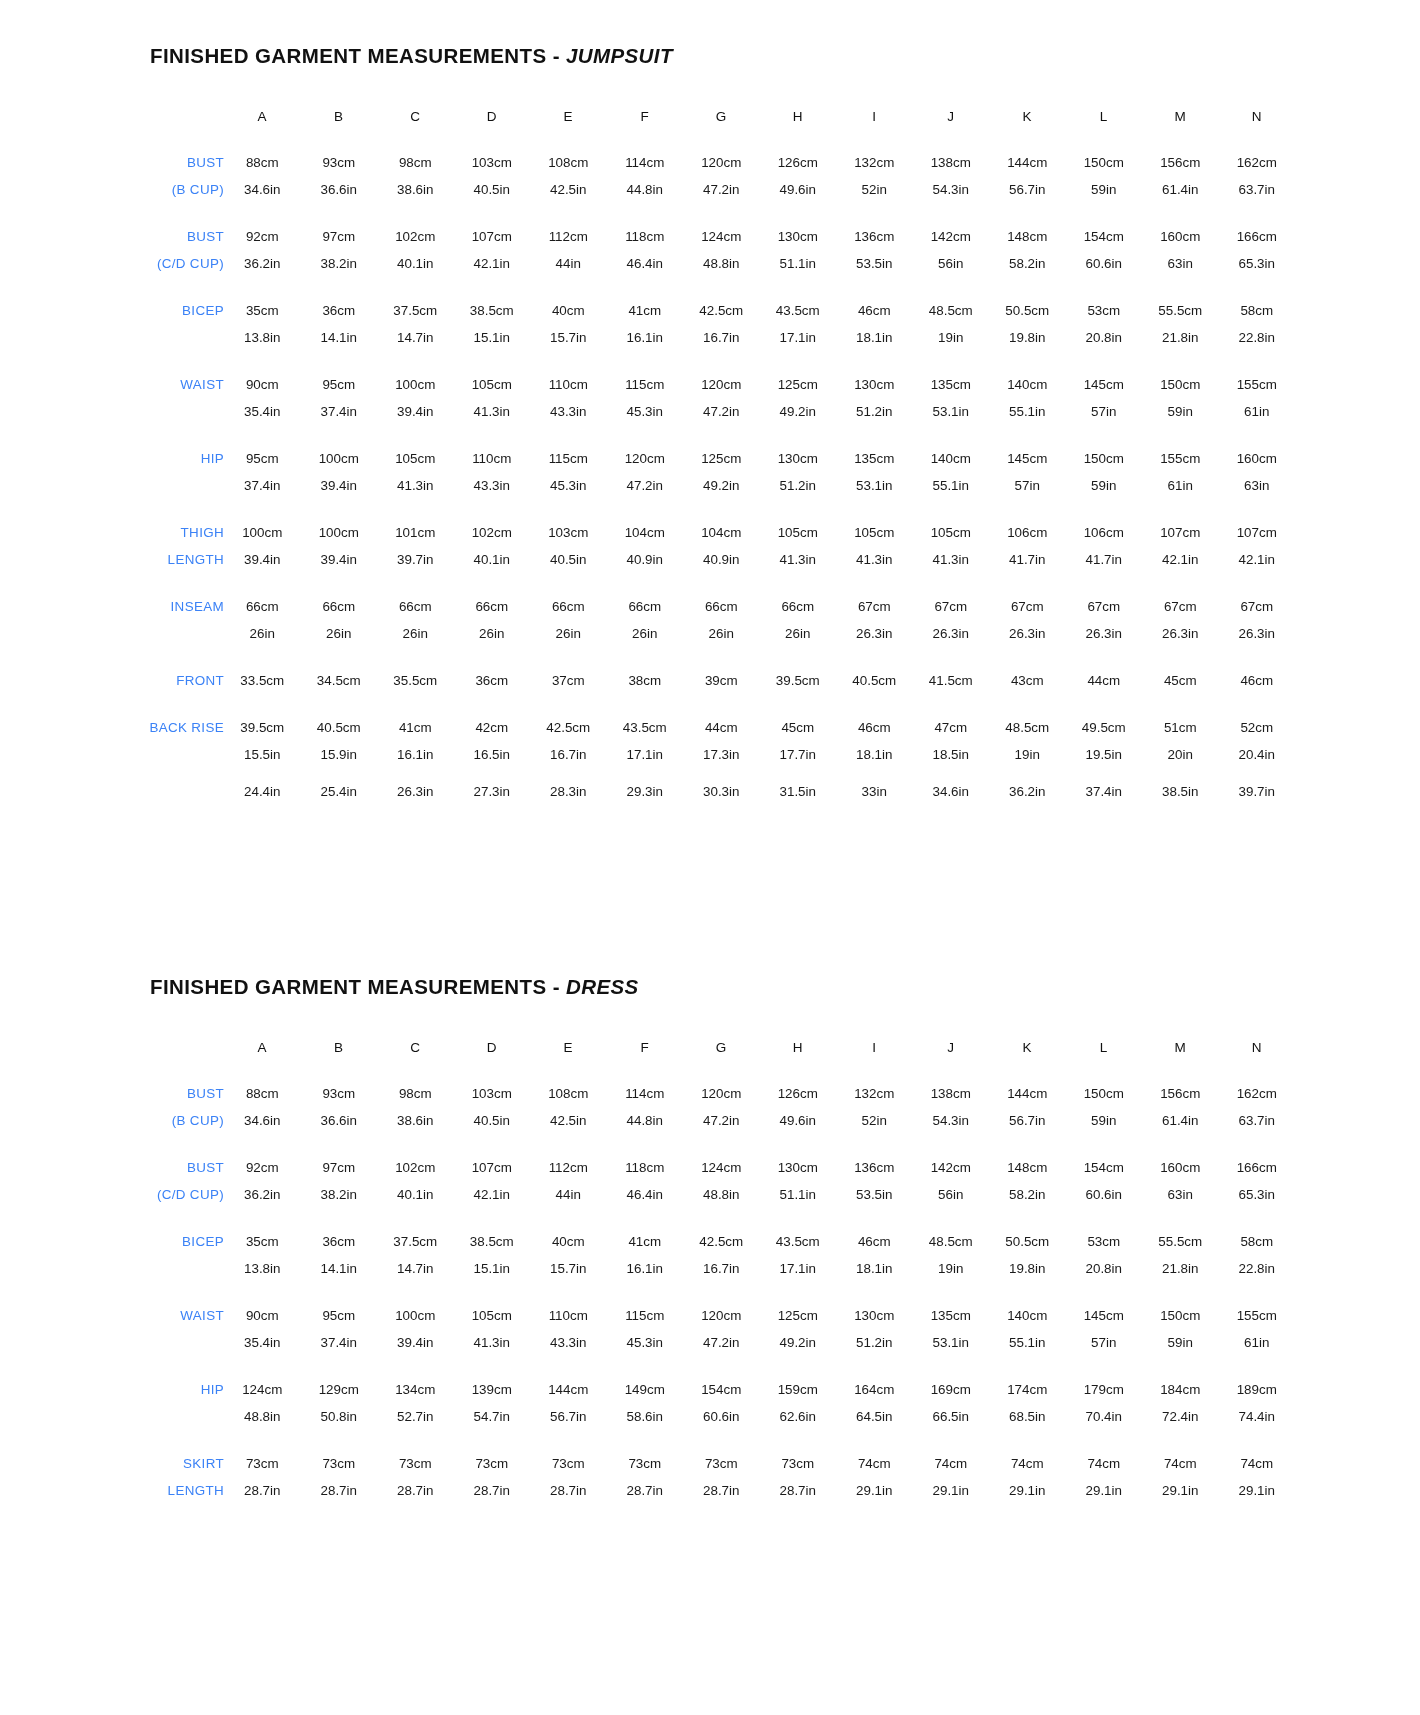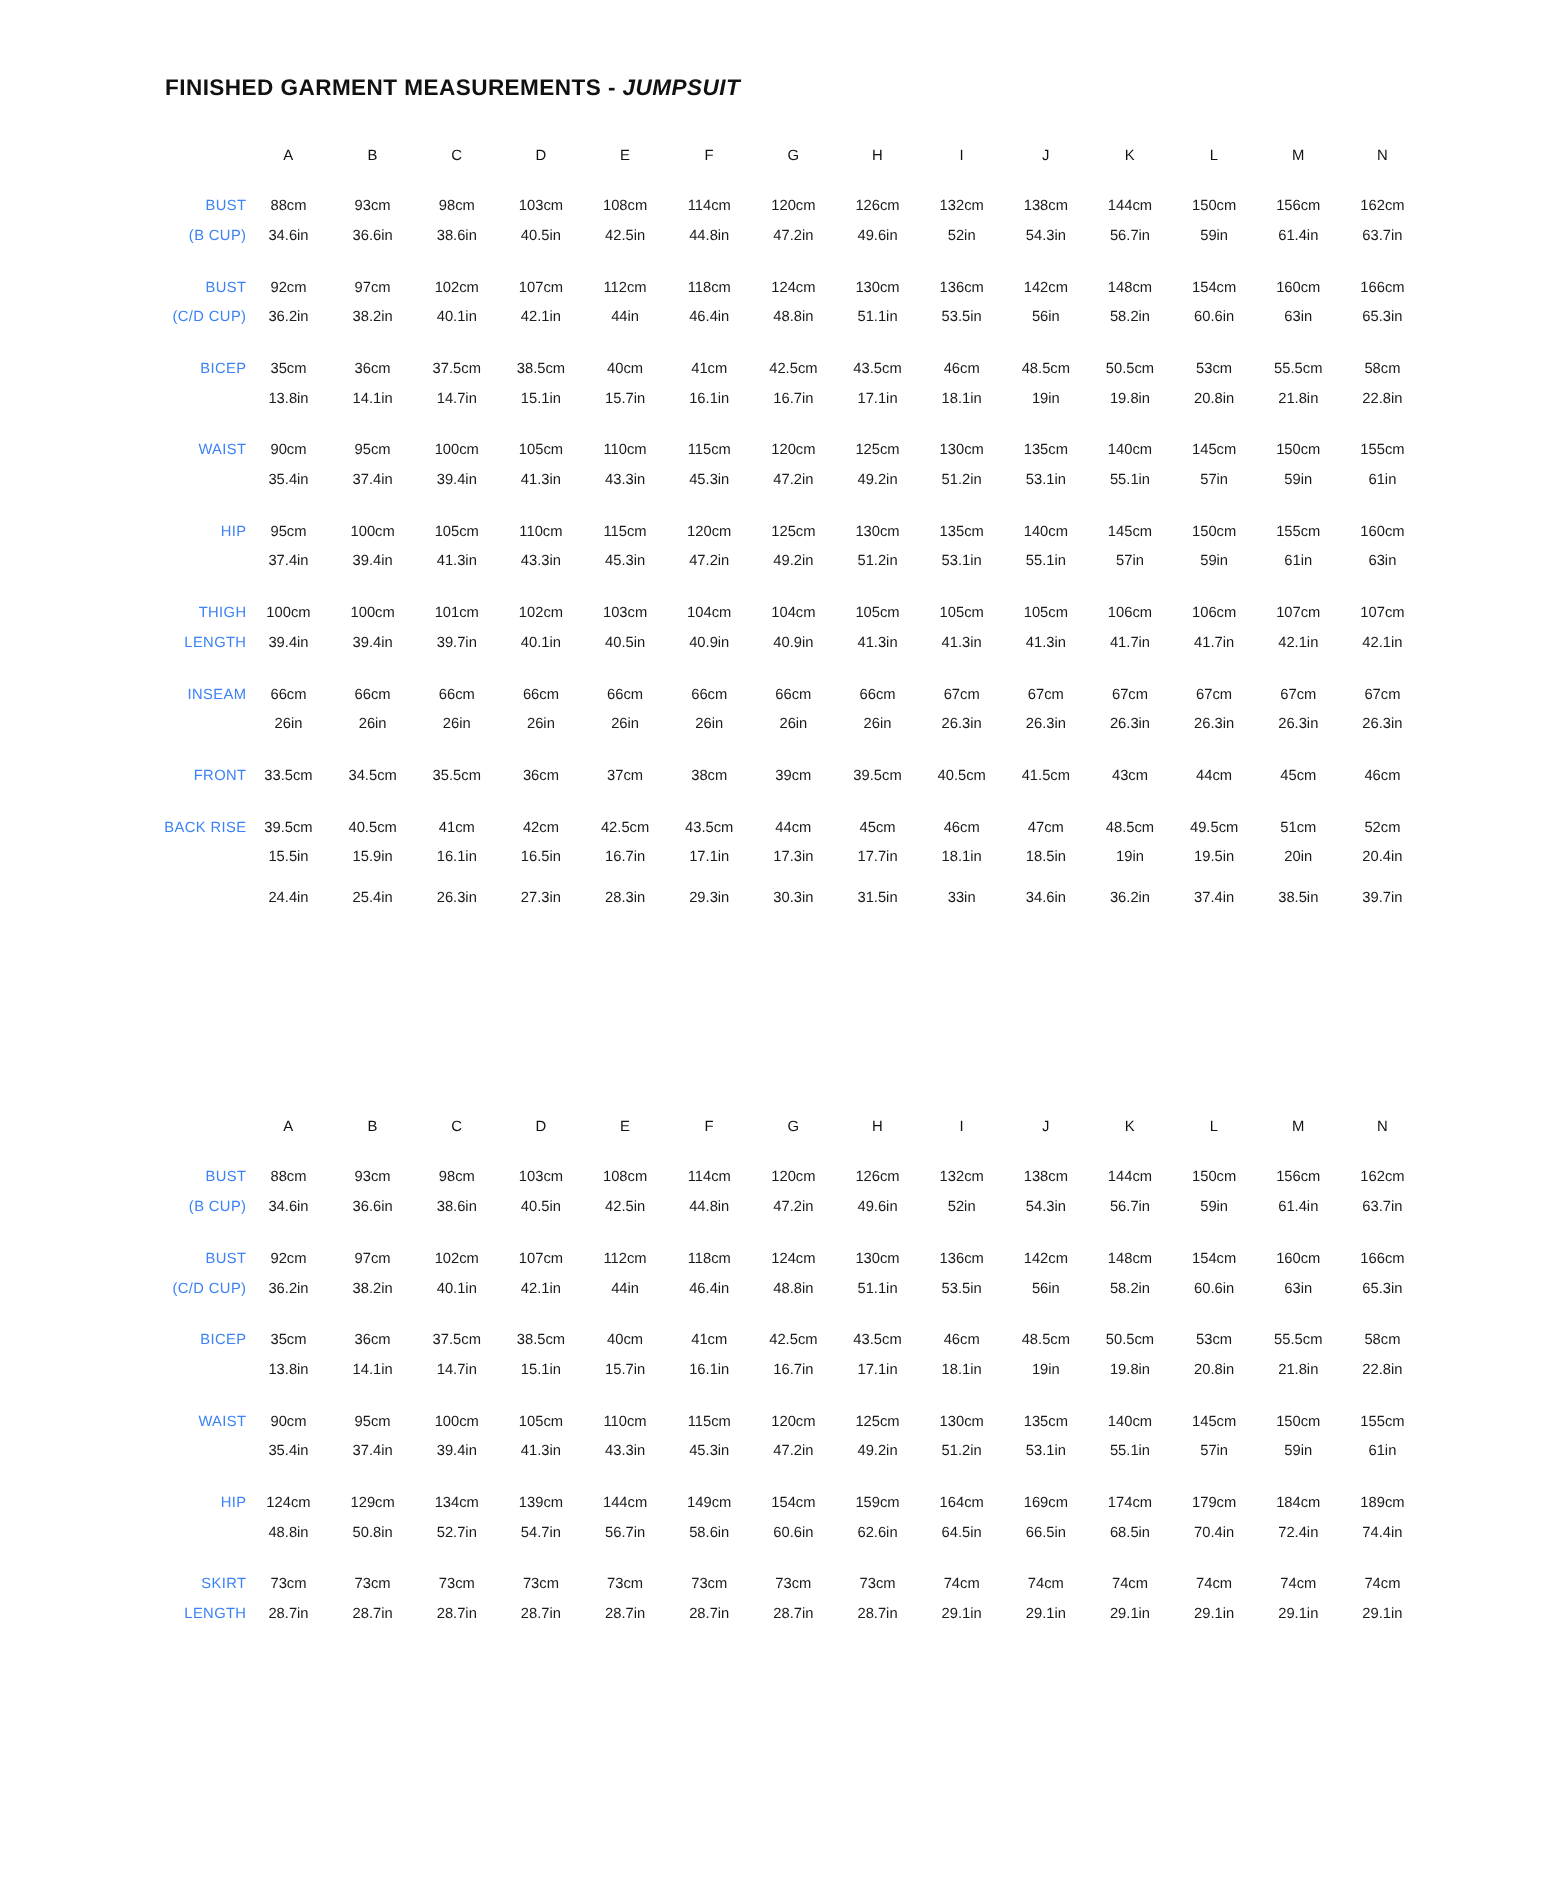--- a/index.html
+++ b/index.html
@@ -19,21 +19,21 @@
     width: 1420px;
     height: 1715px;
     box-sizing: border-box;
     padding: 0;
   }
   .section {
     position: absolute;
     left: 0;
     width: 1420px;
   }
-  #section-jumpsuit { top: 68px; }
+  #section-jumpsuit { top: 44px; }
   #section-dress { top: 975px; }
 
   .section-title {
     font-size: 20.5px;
     font-weight: bold;
     letter-spacing: 0.4px;
     color: #111111;
     margin: 0 0 0 150px;
     white-space: nowrap;
   }
@@ -463,20 +463,21 @@
             <td class="cell">36.2in</td>
             <td class="cell">37.4in</td>
             <td class="cell">38.5in</td>
             <td class="cell">39.7in</td>
           </tr>
         </tbody>
     </table>
   </div>
 
   <div class="section" id="section-dress">
+    <h2 class="section-title"><span>FINISHED GARMENT MEASUREMENTS - </span><span class="italic">DRESS</span></h2>
     <table class="size-table">
       <colgroup>
         <col class="label-col">
         <col class="size-col">
           <col class="size-col">
           <col class="size-col">
           <col class="size-col">
         <col class="size-col">
           <col class="size-col">
           <col class="size-col">

